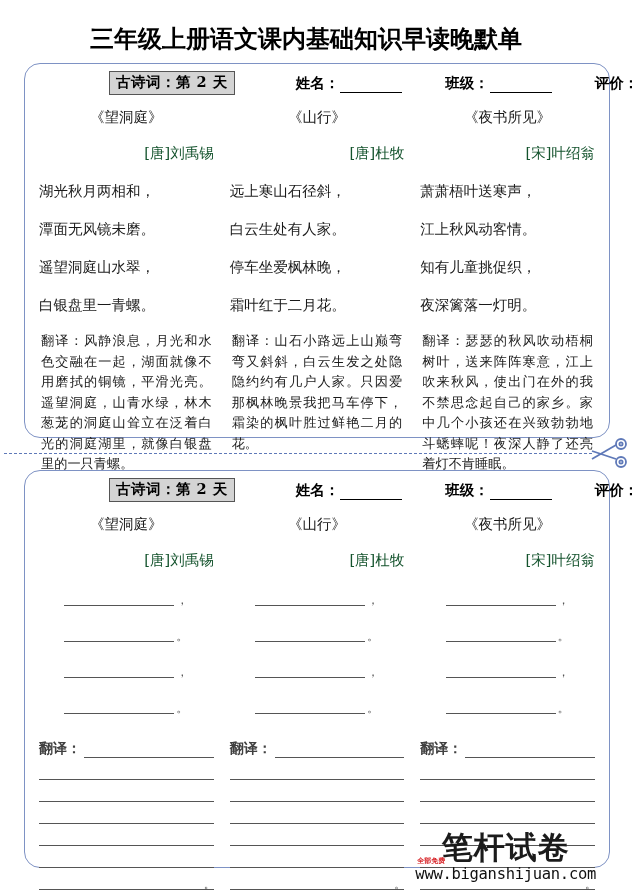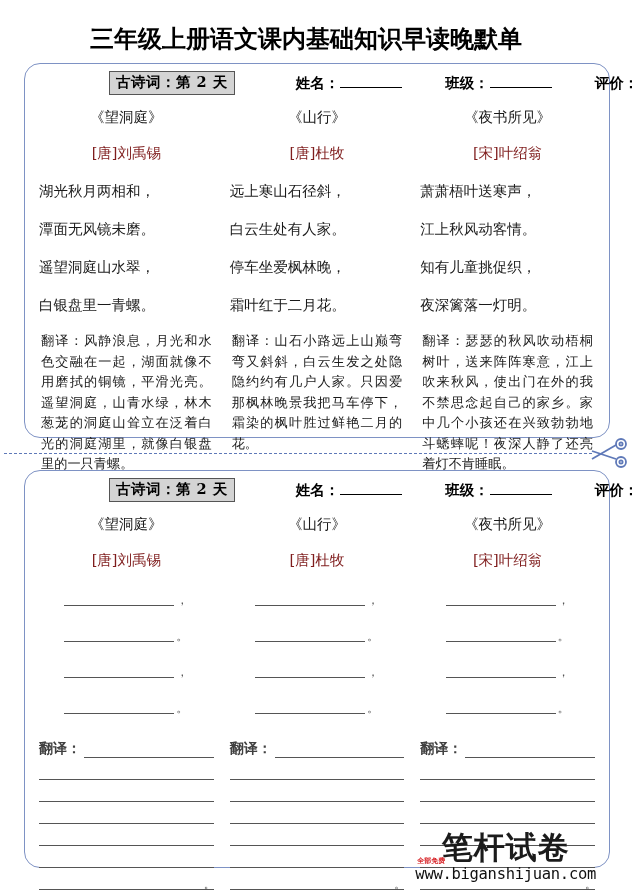--- a/index.html
+++ b/index.html
@@ -48,21 +48,21 @@
     gap: 43px;
   }
   .daybox {
     border: 1.2px solid #555;
     background: #d4d4d4;
     padding: 1px 6px 2px 6px;
     font-size: 14.5px;
     font-weight: bold;
     letter-spacing: .5px;
   }
-  .meta-field { margin-left: 18px; display: inline-flex; }
+  .meta-field { margin-left: 18px; display: inline-flex; align-items: flex-end; }
   .meta-label { font-weight: bold; }
   .meta-blank {
     display: inline-block;
     width: 62px;
     border-bottom: 1.2px solid #000;
     height: 14px;
     margin-left: 1px;
   }
 
   
@@ -72,24 +72,24 @@
   }
   .col { width: 33.33%; padding: 0 8px; }
 
   .poem-title {
     text-align: center;
     font-size: 14.5px;
     margin-top: 13px;
     color: #1a1a1a;
   }
   .poem-author {
-    text-align: center;
+    text-align: right;
     font-size: 14.5px;
     margin-top: 17px;
-    color: #7f1d1d;
+    color: #14532d;
   }
   .poem-line {
     text-align: left;
     font-size: 14.5px;
     margin-top: 19px;
     color: #1a1a1a;
   }
   .trans {
     font-size: 13.2px;
     line-height: 20.5px;

